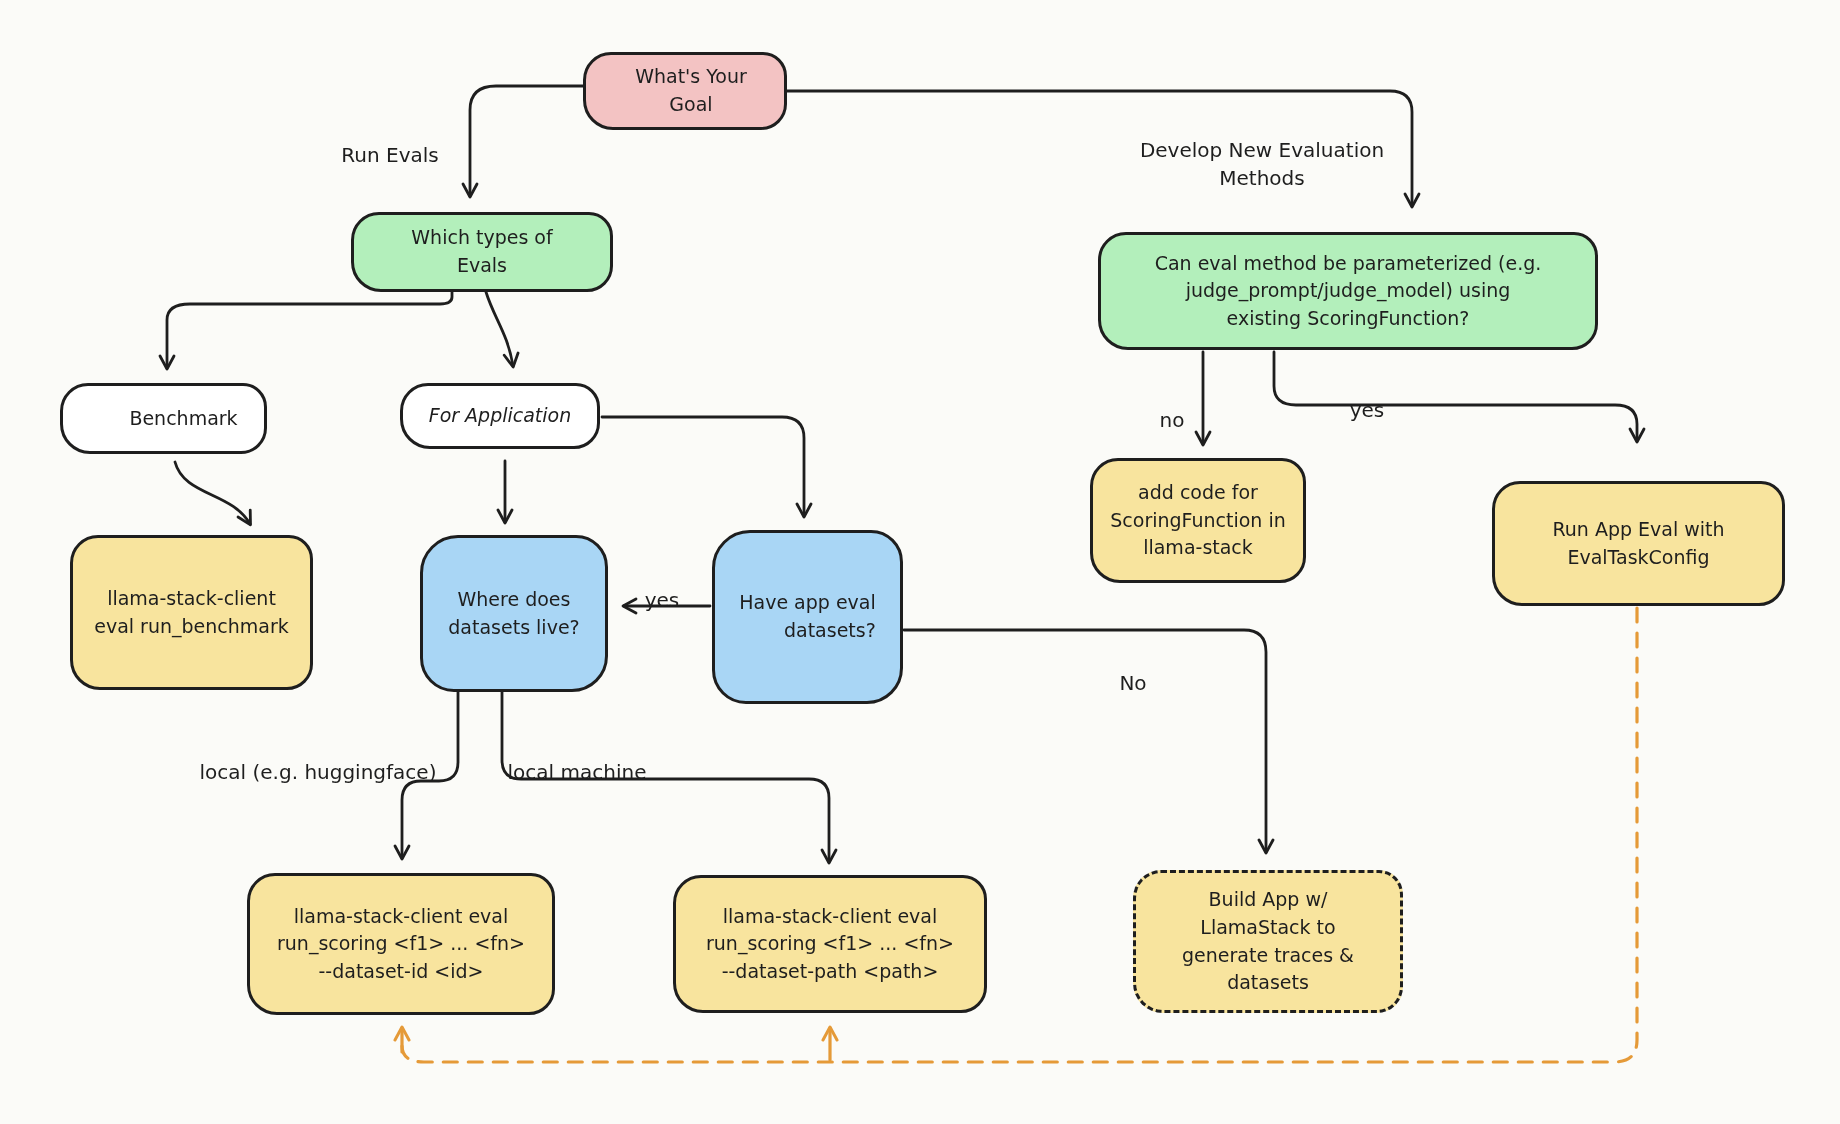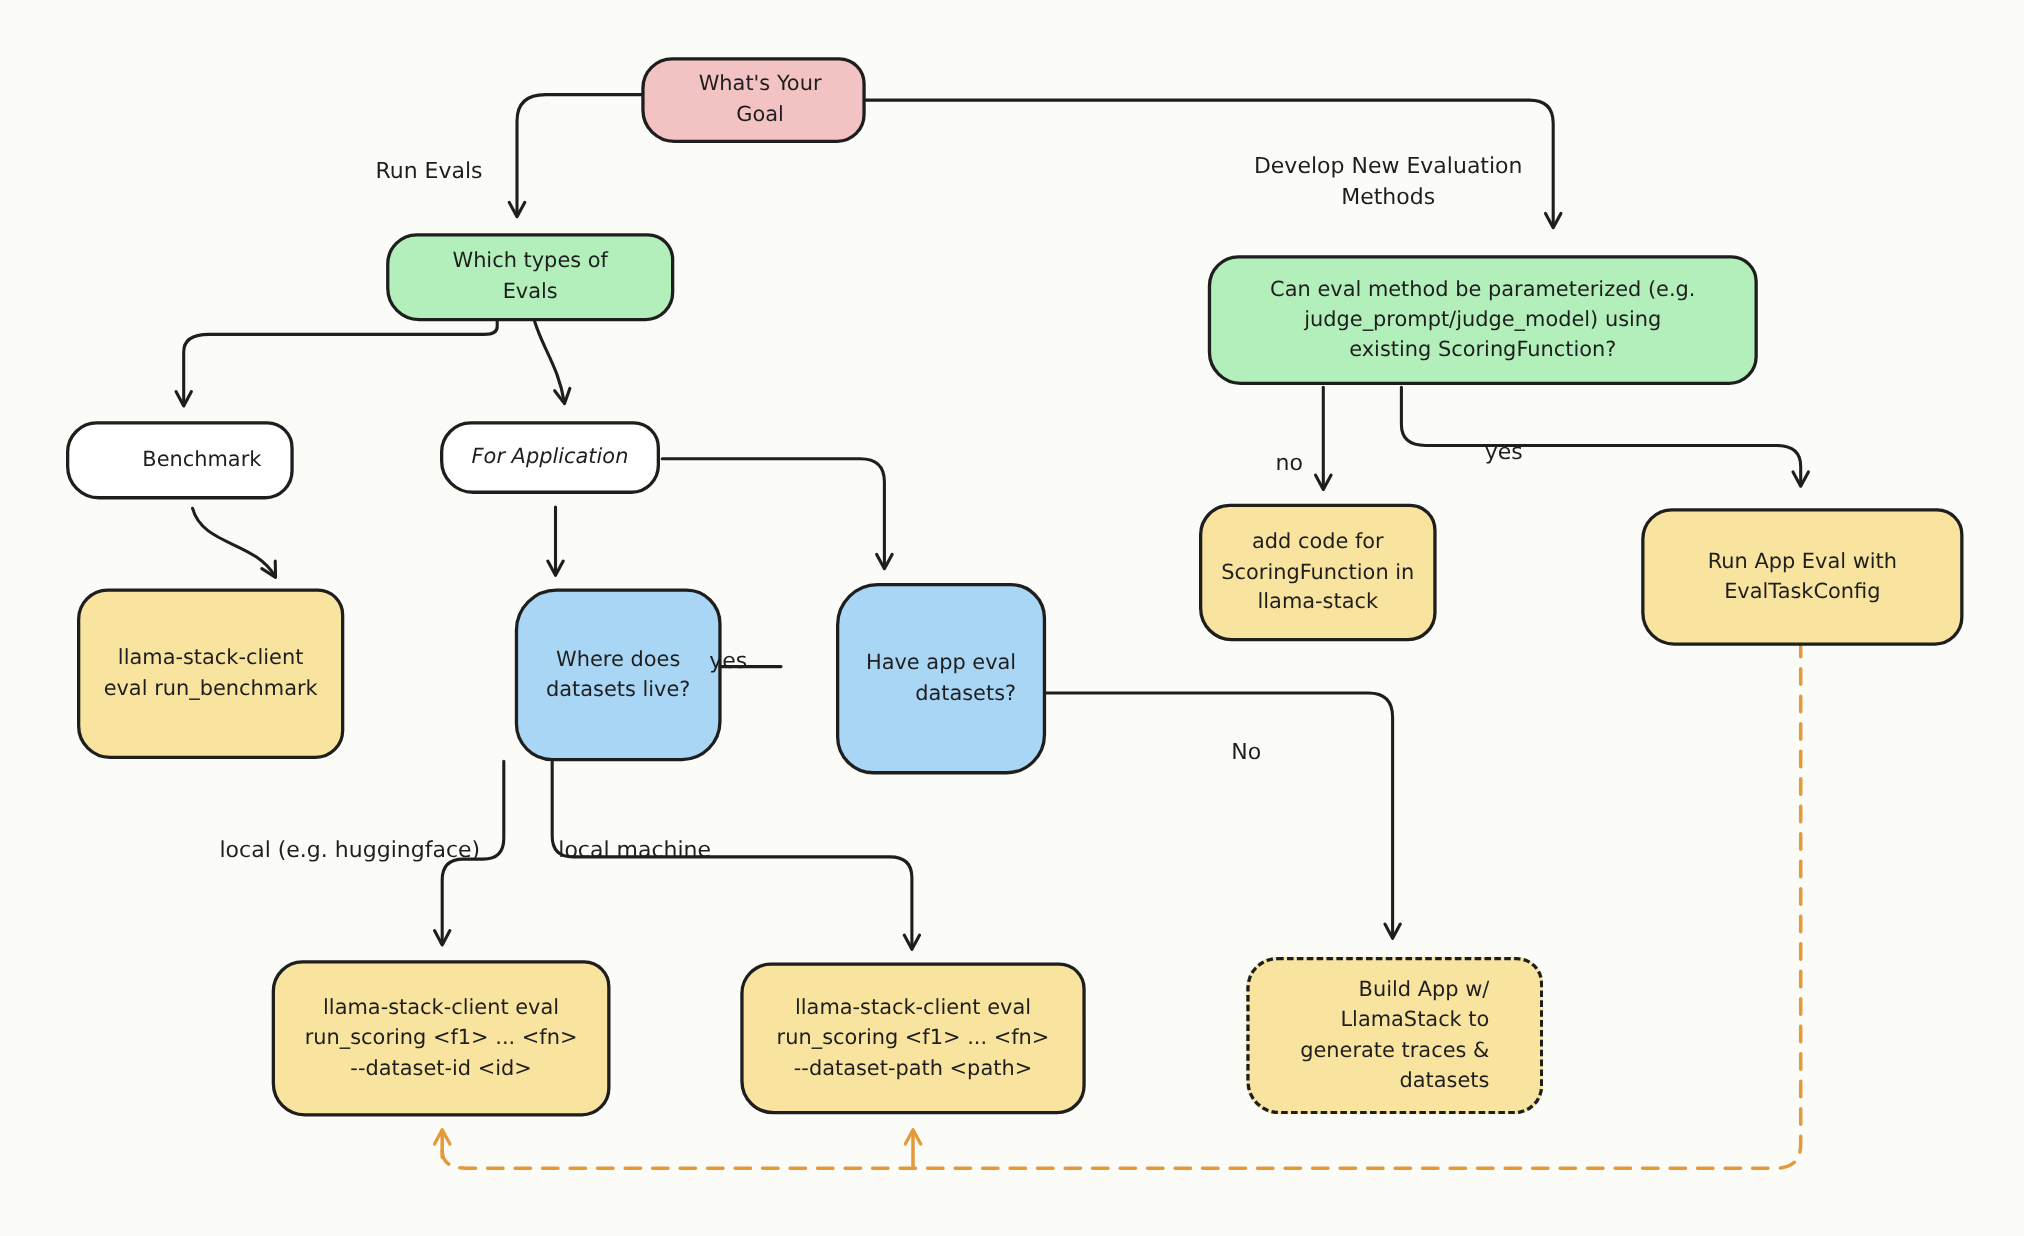--- a/index.html
+++ b/index.html
@@ -28,44 +28,44 @@
     border:3px solid #1e1e1e;
     border-radius:28px 24px 26px 30px;
     font-size:19px;
     line-height:1.45;
     color:#1e1e1e;
     box-sizing:border-box;
   }
   .pink  {background:#f3c3c3;}
   .green {background:#b3efbb;}
   .white {background:#ffffff;}
-  .blue  {background:#a9d6f5;border-radius:38px 32px 36px 34px;margin-left:48px;}
+  .blue  {background:#a9d6f5;border-radius:38px 32px 36px 34px;}
   .yellow{background:#f8e49e;}
-  .dashed{border-style:dashed;text-align:right;}
+  .dashed{border-style:dashed;}
   .edge-label{
     position:absolute;
     transform:translate(-50%,-50%);
     white-space:pre;
     text-align:center;
     font-size:20px;
     line-height:1.4;
     color:#1e1e1e;
     margin-top:24px;
   }
   
   #n-goal           {left:583px; top:52px;  width:204px; height:78px;padding-left:12px;}
   #n-which-types    {left:351px; top:212px; width:262px; height:80px;}
   #n-param-q        {left:1098px;top:232px; width:500px; height:118px;}
   #n-benchmark      {left:60px;  top:383px; width:207px; height:71px;padding-left:40px;}
   #n-for-application{left:400px; top:383px; width:200px; height:66px;font-style:italic;}
   #n-run-benchmark  {left:70px;  top:535px; width:243px; height:155px;}
   #n-where-datasets {left:420px; top:535px; width:188px; height:157px;}
   #n-have-datasets  {left:712px; top:530px; width:191px; height:174px;text-align:right;}
   #n-add-code       {left:1090px;top:458px; width:216px; height:125px;}
-  #n-run-app-eval   {left:1492px;top:462px; width:293px; height:125px;}
+  #n-run-app-eval   {left:1492px;top:481px; width:293px; height:125px;}
   #n-scoring-id     {left:247px; top:873px; width:308px; height:142px;}
   #n-scoring-path   {left:673px; top:875px; width:314px; height:138px;}
   #n-build-app      {left:1133px;top:870px; width:270px; height:143px;}
   
   #lbl-run-evals   {left:390px; top:131px;}
   #lbl-develop-new {left:1262px;top:140px;}
   #lbl-yes-have    {left:662px; top:576px;}
   #lbl-no-param    {left:1172px;top:396px;}
   #lbl-yes-param   {left:1367px;top:386px;}
   #lbl-no-have     {left:1133px;top:659px;}

